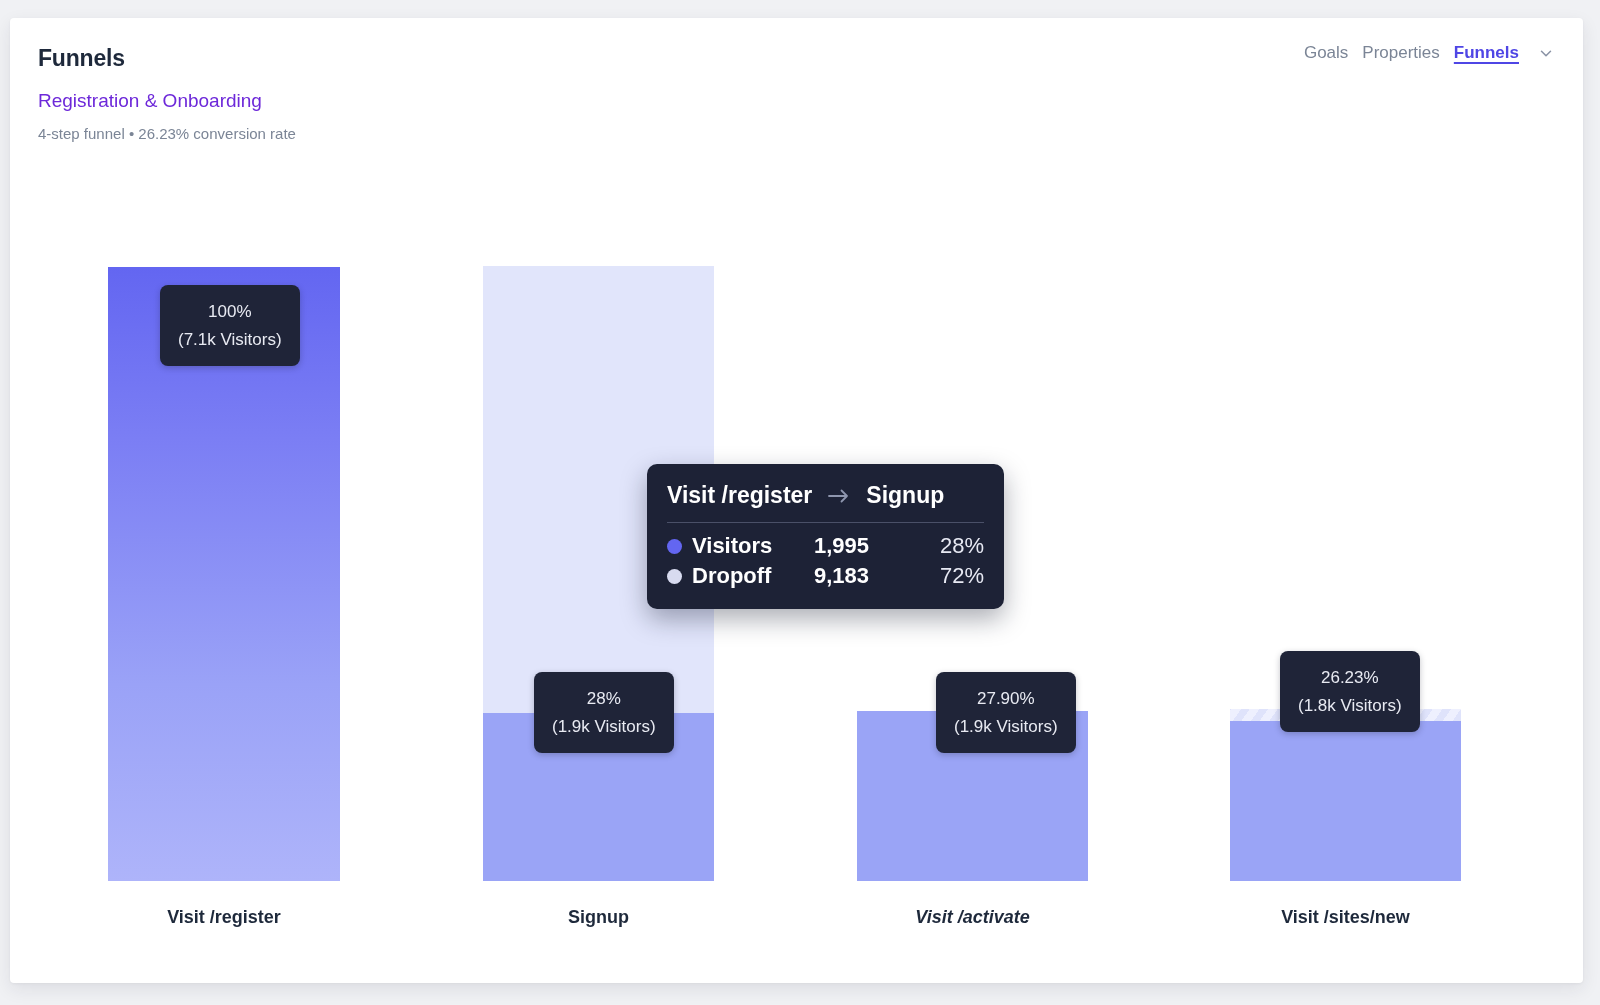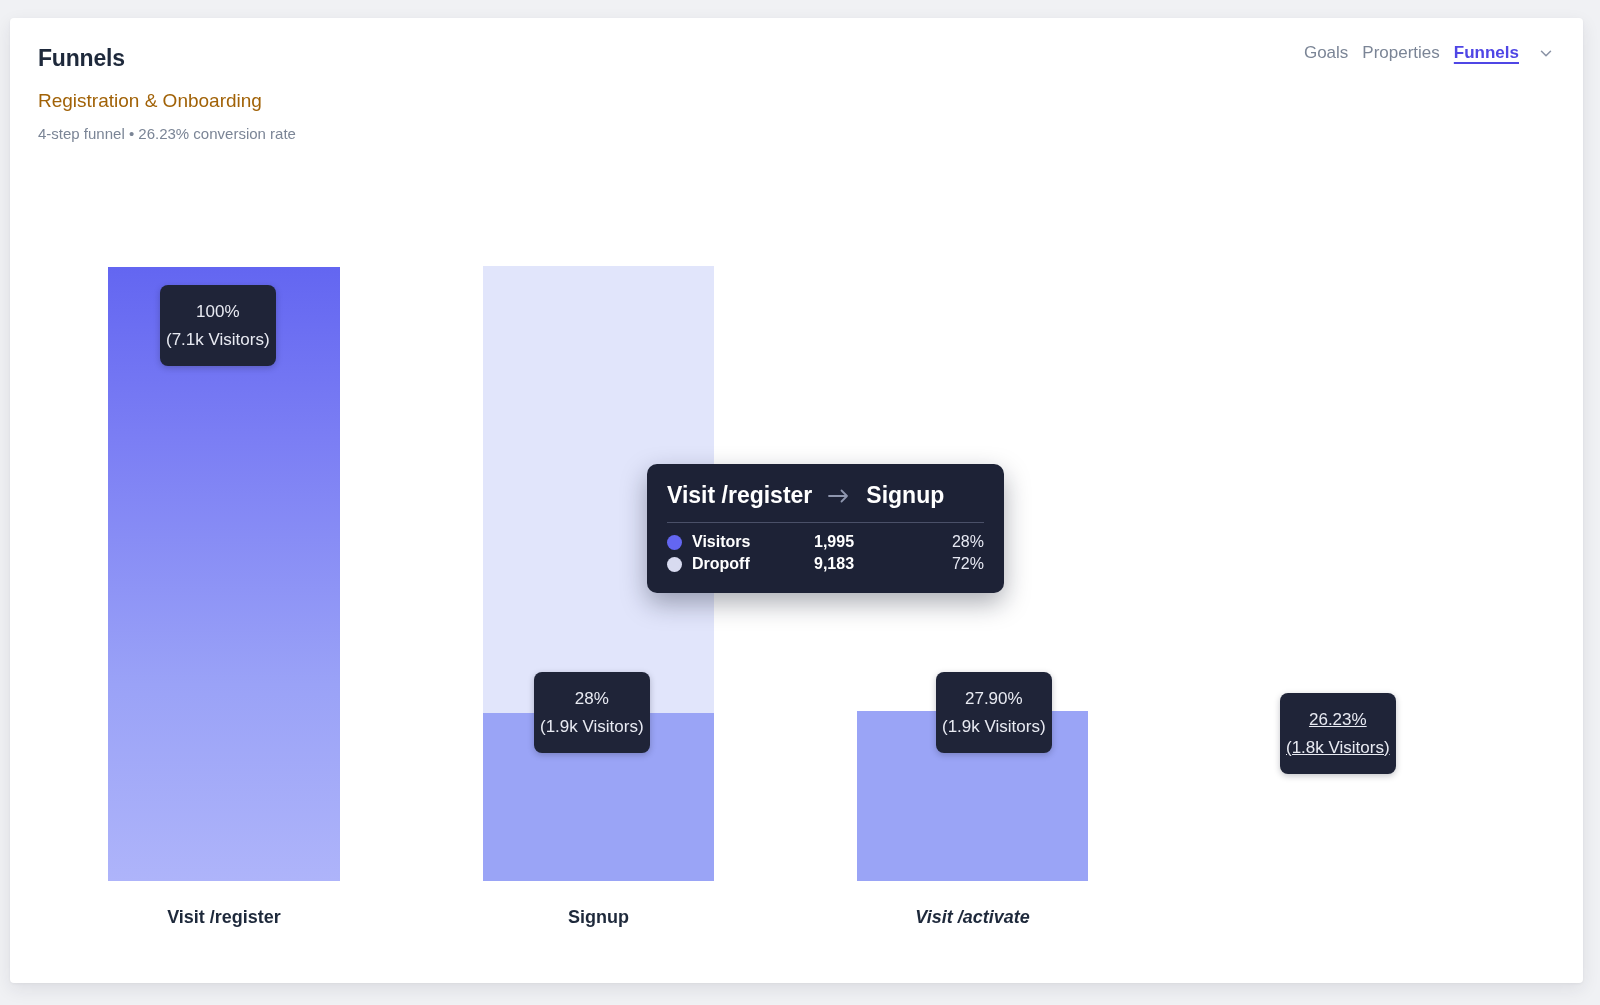--- a/index.html
+++ b/index.html
@@ -40,21 +40,21 @@
     font-weight: bold;
     color: #1e293b;
     letter-spacing: -0.2px;
   }
   .funnel-name {
     position: absolute;
     left: 28px;
     top: 72px;
     font-size: 19px;
     font-weight: 400;
-    color: #a16207;
+    color: #6d28d9;
   }
   .funnel-sub {
     position: absolute;
     left: 28px;
     top: 107px;
     font-size: 15px;
     font-weight: 400;
     color: #7b8596;
   }
 
@@ -143,21 +143,21 @@
     color: #1e293b;
     white-space: nowrap;
   }
 
   
   .chip {
     position: absolute;
     background: #1f2438;
     color: #e8eaf2;
     border-radius: 8px;
-    padding: 13px 6px;
+    padding: 13px 18px;
     text-align: center;
     font-size: 17px;
     line-height: 1.62;
     white-space: nowrap;
     box-shadow: 0 2px 6px rgba(20,24,40,0.25);
   }
   .chip div { white-space: nowrap; }
 
   
   .tooltip {
@@ -181,21 +181,21 @@
   }
   .tt-arrow { display: flex; align-items: center; }
   .tt-divider {
     margin: 13px 0 10px 0;
     height: 1px;
     background: #4a5068;
   }
   .tt-row {
     display: flex;
     align-items: center;
-    font-size: 16px;
+    font-size: 22px;
     color: #ffffff;
     margin-bottom: 4px;
   }
   .tt-dot {
     width: 15px; height: 15px;
     border-radius: 50%;
     margin-right: 10px;
     flex: 0 0 auto;
   }
   .tt-name { font-weight: bold; flex: 1 1 auto; }
@@ -243,37 +243,43 @@
         <div class="bar-bg" style="height:615px;"></div>
         <div class="bar-fill" style="height:168px;"></div>
         <div class="bar-label">Signup</div>
       </div>
 
       <div class="bar-slot" style="left:847px; width:231px;font-style:italic;">
         <div class="bar-fill" style="height:170px;"></div>
         <div class="bar-label">Visit /activate</div>
       </div>
 
+      <div class="bar-slot" style="left:1220px; width:231px;">
+        <div class="bar-fill" style="height:172px;">
+          <div class="bar-stripe"></div>
+        </div>
+        <div class="bar-label">Visit /sites/new</div>
+      </div>
 
       <div class="chip" style="left:150px; top:267px;">
         <div>100%</div>
         <div>(7.1k Visitors)</div>
       </div>
 
       <div class="chip" style="left:524px; top:654px;">
         <div>28%</div>
         <div>(1.9k Visitors)</div>
       </div>
 
       <div class="chip" style="left:897px; top:654px;margin-left:29px;">
         <div>27.90%</div>
         <div>(1.9k Visitors)</div>
       </div>
 
-      <div class="chip" style="left:1270px; top:675px;text-decoration:underline;">
+      <div class="chip" style="left:1270px; top:633px;">
         <div>26.23%</div>
         <div>(1.8k Visitors)</div>
       </div>
 
       <div class="tooltip">
         <div class="tt-head">
           <span>Visit /register</span>
           <span class="tt-arrow">
             <svg width="26" height="16" viewBox="0 0 26 16" fill="none" aria-hidden="true">
               <path d="M3 8h18M15.5 2.5L21 8l-5.5 5.5" stroke="#8e96ae" stroke-width="1.8" stroke-linecap="round" stroke-linejoin="round"></path>

